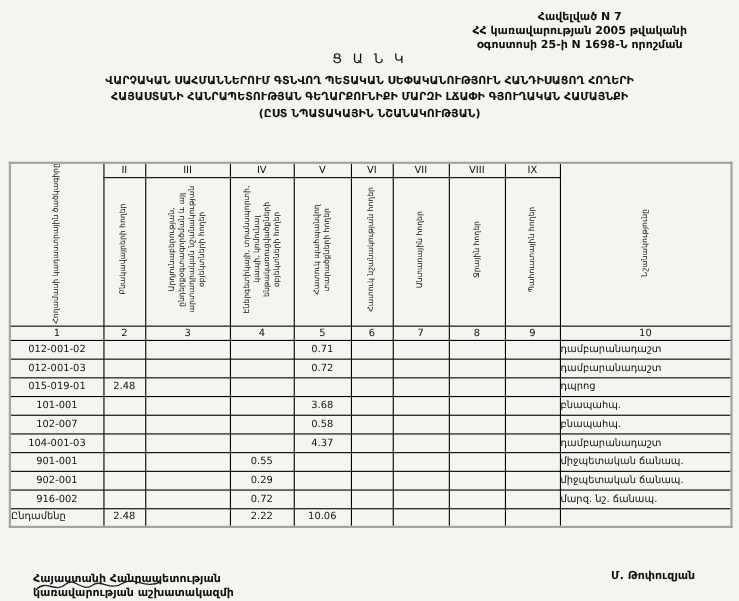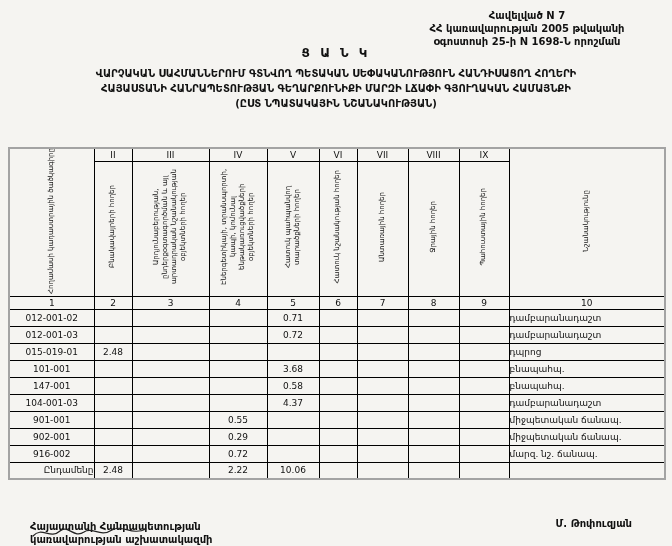--- a/index.html
+++ b/index.html
@@ -10,21 +10,21 @@
     color: #111;
   }
   .page { position: relative; width: 672px; height: 546px; overflow: hidden; }
 
   .appendix {
     position: absolute; top: 9px; right: 14px; width: 262px;
     text-align: center; font-size: 10px; font-weight: bold; line-height: 1.3;
   }
   .doc-title {
     position: absolute; top: 46px; left: 0; width: 100%;
-    text-align: center; font-size: 12px; font-weight: bold; letter-spacing: 3px;
+    text-align: center; font-size: 12px; font-weight: normal; letter-spacing: 3px;
   }
   .subtitle {
     position: absolute; top: 66px; left: 0; width: 100%;
     text-align: center; font-size: 10px; font-weight: bold; line-height: 1.5;
   }
 
   table.land-table {
     position: absolute; left: 8px; top: 147px; width: 656px;
     border-collapse: collapse; table-layout: fixed;
     border: 2px solid #a3a3a3;
@@ -39,21 +39,21 @@
     transform: rotate(180deg);
     font-size: 7px; line-height: 1.3;
     max-height: 128px;
     text-align: center;
   }
   .vtall { max-height: 146px; }
   tbody td { height: 17px; font-size: 9px; vertical-align: middle; }
   .c-code { text-align: center; padding-left: 3px; }
   .c-num { text-align: center; }
   .c-purpose { text-align: left; padding-left: 4px; }
-  .total-row .c-code { text-align: right; padding-left: 0; }
+  .total-row .c-code { text-align: left; padding-left: 0; }
 
   .footer-left {
     position: absolute; left: 30px; top: 488px;
     font-size: 10px; font-weight: bold; line-height: 1.3; margin-top: 32px;
   }
   .sig-scribble { position: absolute; left: 30px; top: 524px; width: 120px; height: 18px; }
   .footer-right {
     position: absolute; right: 40px; top: 518px;
     font-size: 10px; font-weight: bold; text-align: center;
   }
@@ -173,21 +173,21 @@
           <td class="c-num"></td>
           <td class="c-num"></td>
           <td class="c-num">3.68</td>
           <td class="c-num"></td>
           <td class="c-num"></td>
           <td class="c-num"></td>
           <td class="c-num"></td>
           <td class="c-purpose">բնապահպ.</td>
         </tr>
         <tr>
-          <td class="c-code">147-001</td>
+          <td class="c-code">102-007</td>
           <td class="c-num"></td>
           <td class="c-num"></td>
           <td class="c-num"></td>
           <td class="c-num">0.58</td>
           <td class="c-num"></td>
           <td class="c-num"></td>
           <td class="c-num"></td>
           <td class="c-num"></td>
           <td class="c-purpose">բնապահպ.</td>
         </tr>

